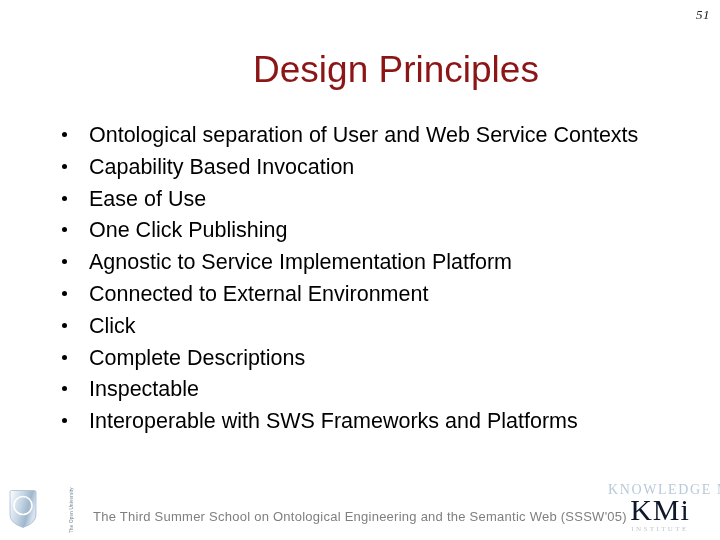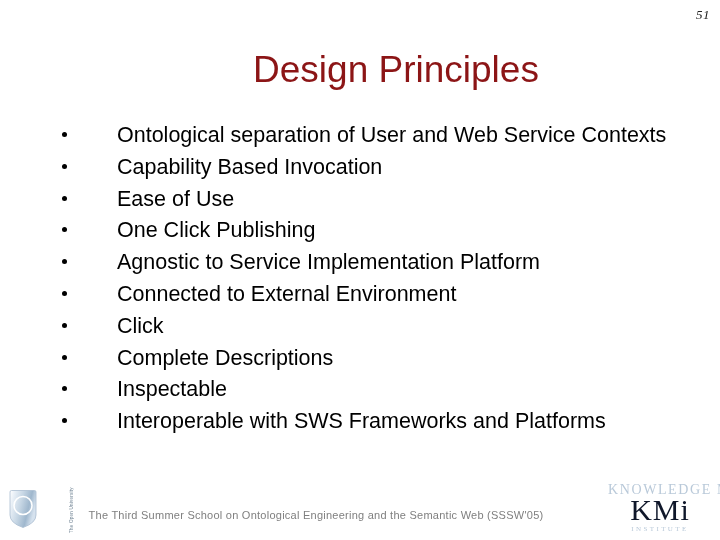--- a/index.html
+++ b/index.html
@@ -72,31 +72,30 @@
     position: absolute;
     left: 6px;
     top: 12px;
     width: 5px;
     height: 5px;
     border-radius: 50%;
     background: #000000;
   }
   #bullet-list li .bullet-text {
     display: block;
-    margin-left: 28px;
   }
 
   
   #footer-text {
     position: absolute;
     left: 0;
     top: 509px;
-    width: 632px;
+    width: 720px;
     text-align: center;
-    font-size: 11px;
+    font-size: 13px;
     color: #7f7f7f;
     font-family: "Liberation Sans", sans-serif;
     letter-spacing: 0.25px;
   }
 
   
   #ou-logo {
     position: absolute;
     left: 7px;
     top: 489px;

